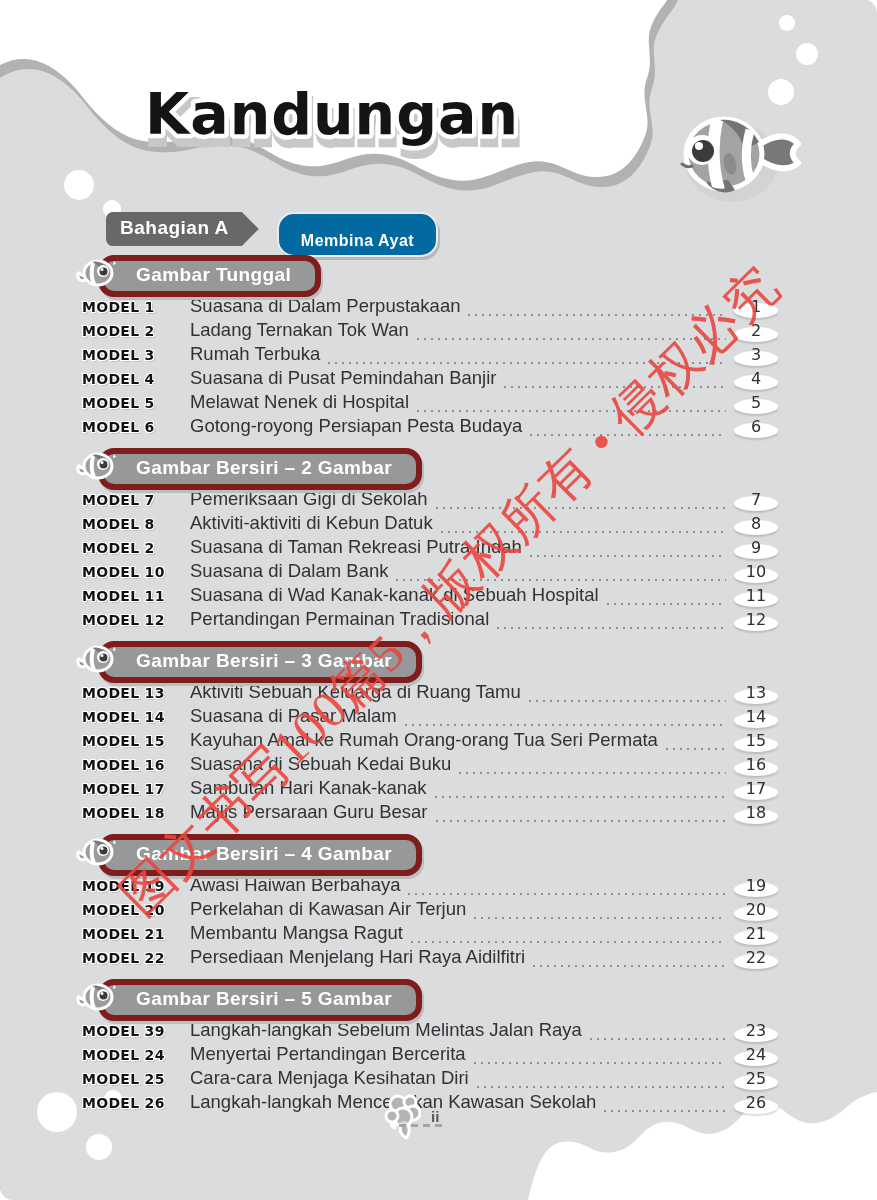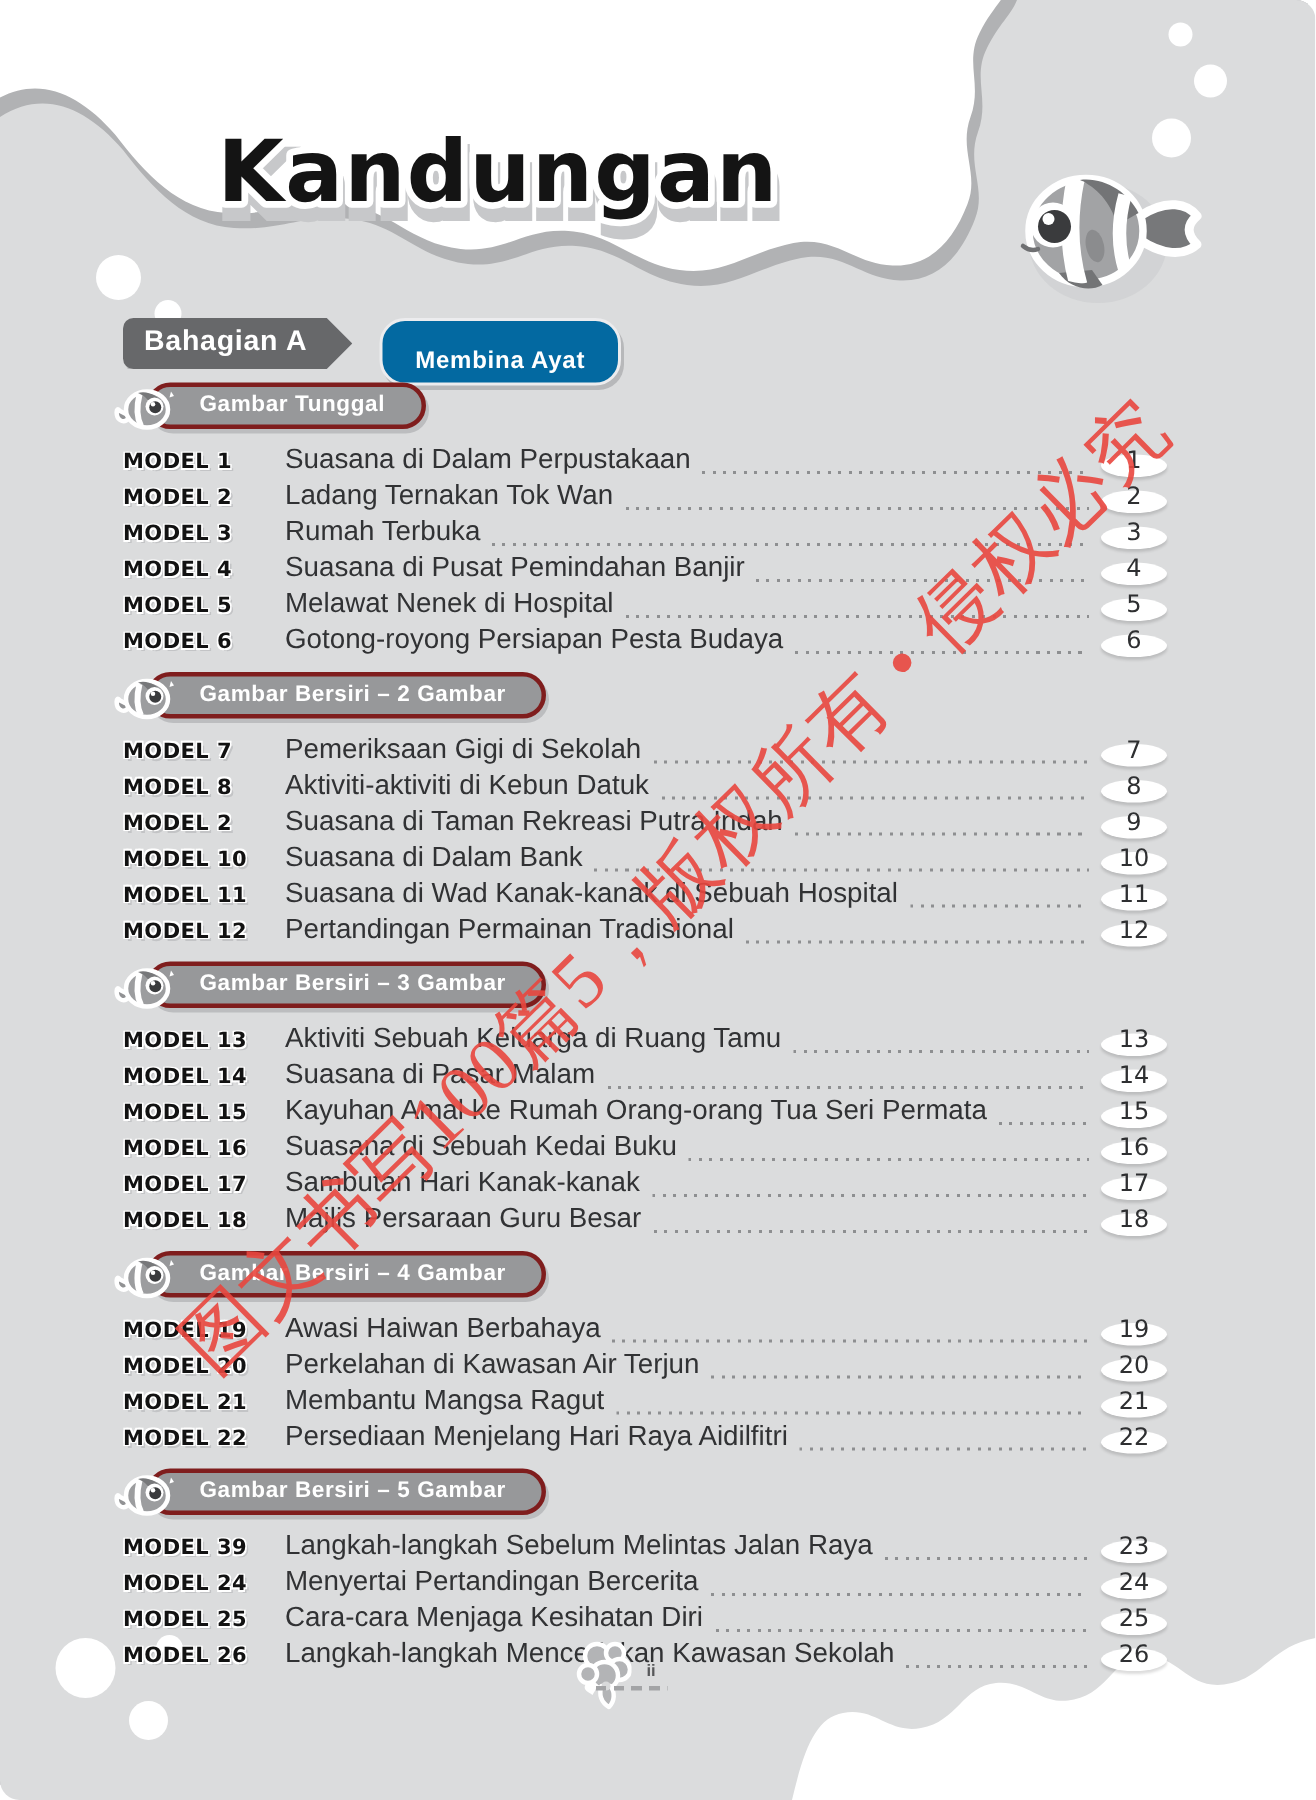--- a/index.html
+++ b/index.html
@@ -7,39 +7,39 @@
     position:relative;width:877px;height:1200px;overflow:hidden;background:#fff;
     font-family:"Liberation Sans",sans-serif;
     border-radius:13px;
   }
   .bg{position:absolute;left:0;top:0;z-index:0;}
   .title-svg{position:absolute;left:0;top:0;z-index:6;pointer-events:none;}
   .big-fish{position:absolute;left:668px;top:98px;z-index:5;}
   .content{position:absolute;left:82px;top:212px;width:696px;z-index:5;}
 
   
-  .badge-row{display:flex;gap:18px;align-items:flex-start;height:34px;margin-bottom:8px;}
+  .badge-row{display:flex;gap:18px;align-items:flex-start;height:34px;margin-bottom:8px;margin-left:24px;}
   .badge-arrow{
     background:#67686a;color:#fff;font-weight:bold;font-size:19px;
     padding:5px 30px 7px 14px;border-radius:7px;letter-spacing:.5px;
     clip-path:polygon(0 0,calc(100% - 17px) 0,100% 50%,calc(100% - 17px) 100%,0 100%);
     filter:drop-shadow(2px 3px 0 #b7b8ba);
   }
   .badge-pill{
     background:#0369a1;color:#fff;font-weight:bold;font-size:16px;
     padding:18px 22px 5px 22px;border-radius:17px;border:2px solid #ececee;
     box-shadow:2px 3px 0 #b7b8ba;letter-spacing:.5px;
   }
 
   
   .sec-head{position:relative;height:34px;margin:9px 0 6px 0;}
   .sec-pill{
     position:absolute;left:16px;top:0;background:#97989a;color:#fff;
-    font-weight:bold;font-size:15px;letter-spacing:.4px;
-    padding:3px 24px 5px 32px;border-radius:16px;border:3px solid #7f1d1d;
+    font-weight:bold;font-size:19px;letter-spacing:.4px;
+    padding:3px 24px 5px 32px;border-radius:16px;border:6px solid #7f1d1d;
     box-shadow:2px 3px 0 #bcbdbf;white-space:nowrap;
   }
   .sec-fish{position:absolute;left:-6px;top:1px;z-index:2;}
 
   
   .row{display:flex;align-items:baseline;height:24px;font-size:18.5px;}
   .mlabel{
     flex:0 0 108px;font-weight:bold;font-size:14px;color:#121212;
     font-family:"DejaVu Sans",sans-serif;letter-spacing:.3px;
     text-shadow:-1px -1px 0 #fff,1px -1px 0 #fff,-1px 1px 0 #fff,1px 1px 0 #fff,2px 2px 0 #c3c4c6;
@@ -63,21 +63,21 @@
   .watermark{
     position:absolute;left:-50px;top:556px;width:1000px;z-index:30;
     transform:rotate(-44.5deg);transform-origin:50% 50%;
     font-family:"Liberation Serif",serif;font-size:52px;color:#e9473f;opacity:.9;
     white-space:nowrap;text-align:center;letter-spacing:1px;pointer-events:none;
   }
 
   
   .footer{position:absolute;left:383px;top:1094px;z-index:10;display:flex;align-items:flex-start;}
   .flower{margin-right:10px;}
-  .folio{font-weight:bold;font-size:11px;color:#57585a;margin-top:14px;}
+  .folio{font-weight:bold;font-size:15px;color:#57585a;margin-top:14px;}
   .dashes{
     width:48px;height:3px;margin:30px 0 0 -40px;
     background-image:repeating-linear-gradient(90deg,#a3a4a6 0 7px,transparent 7px 12px);
   }
 </style>
 </head>
 <body>
 
 <div class="page">
 

